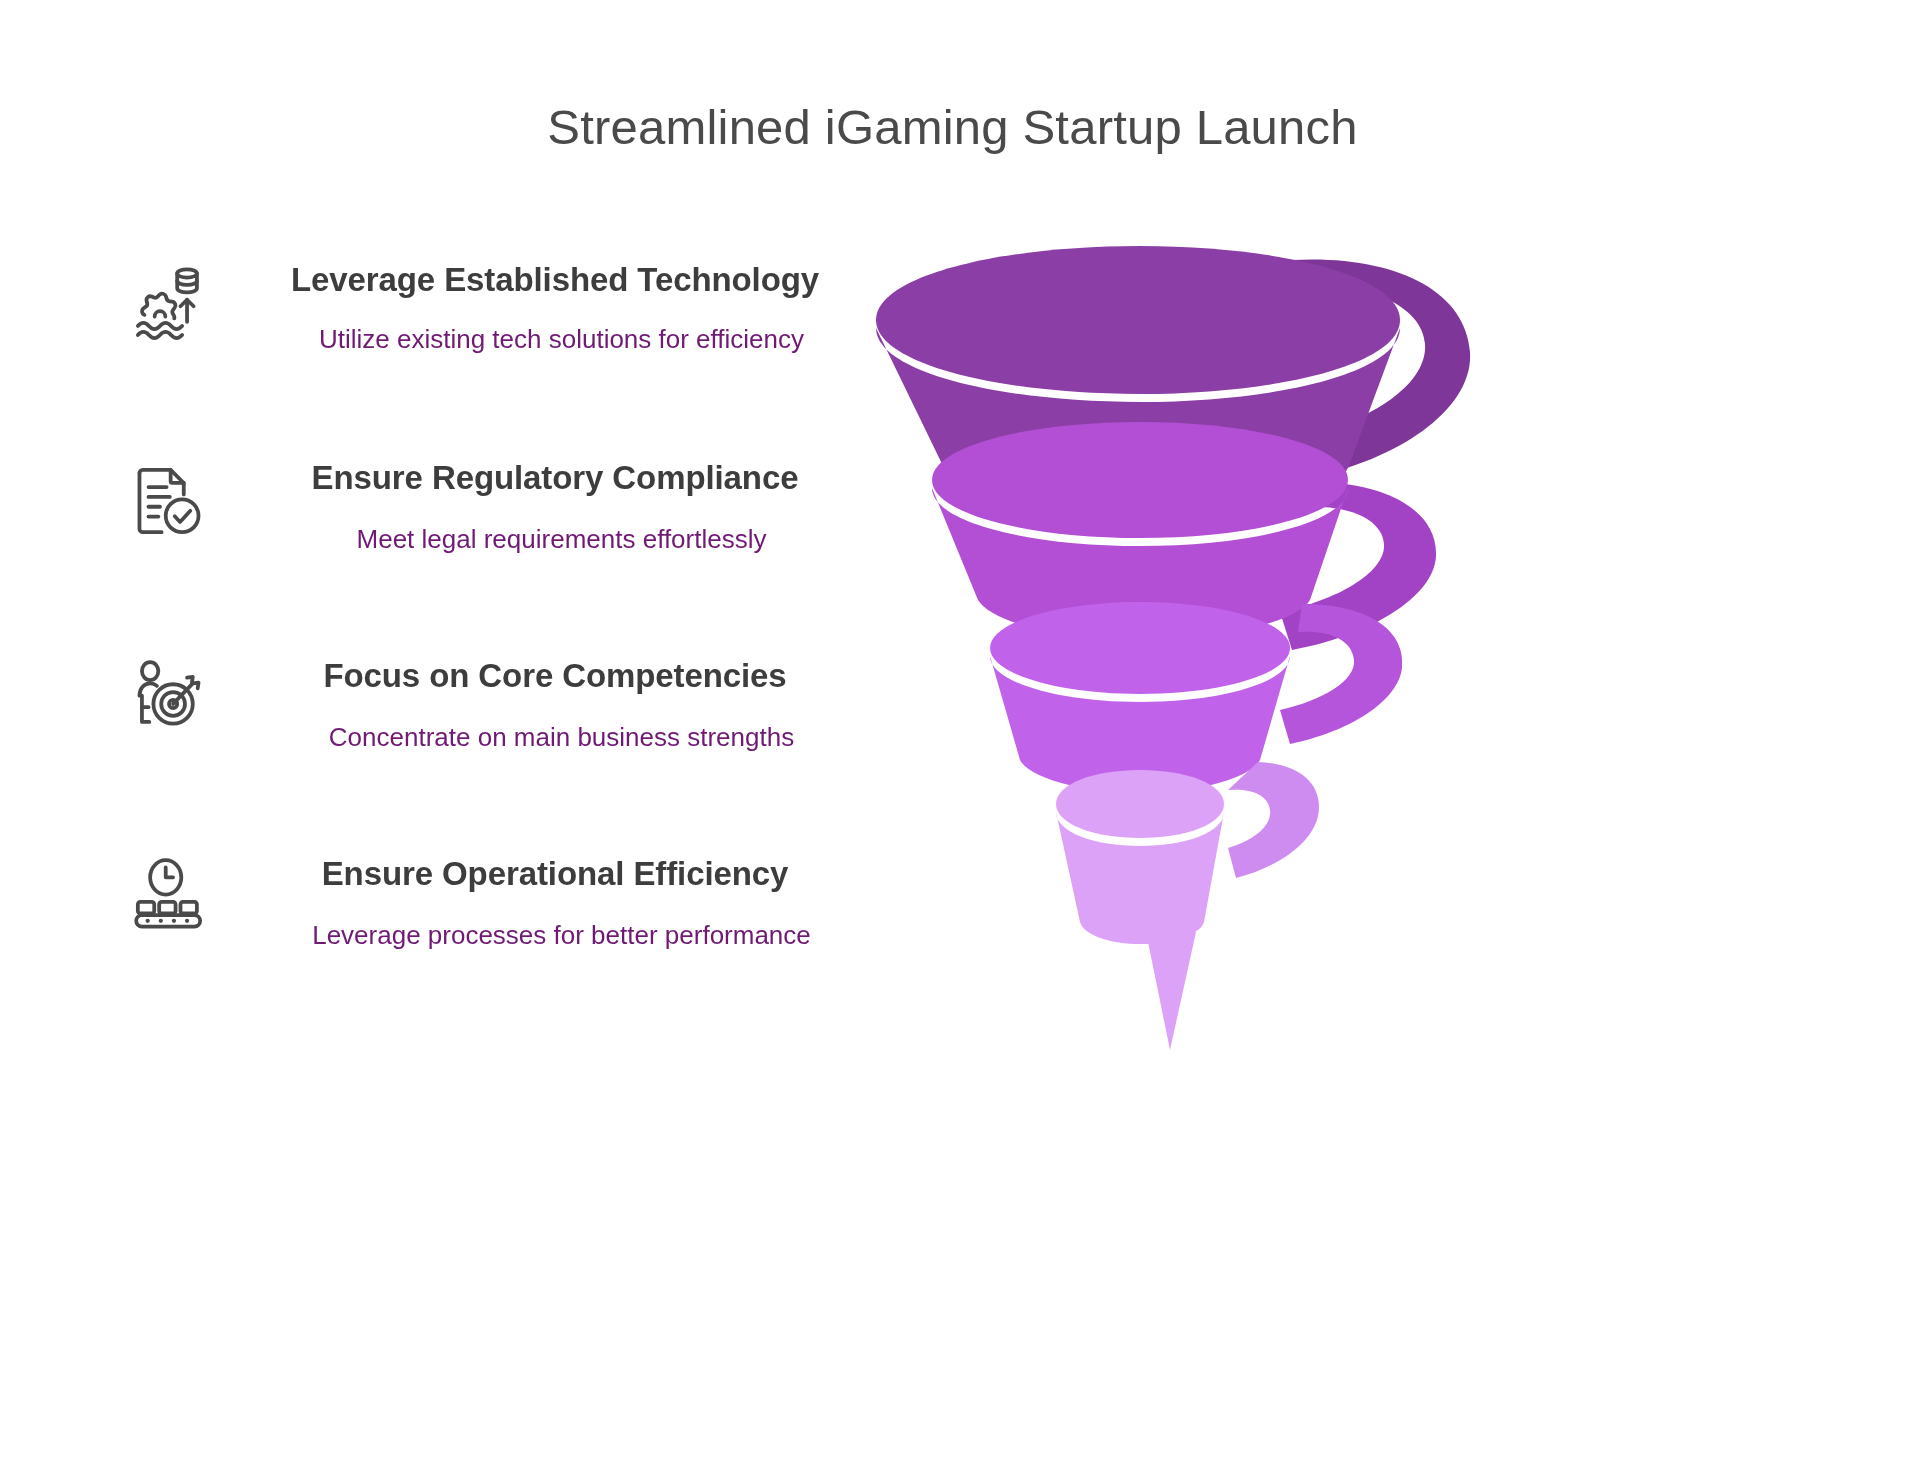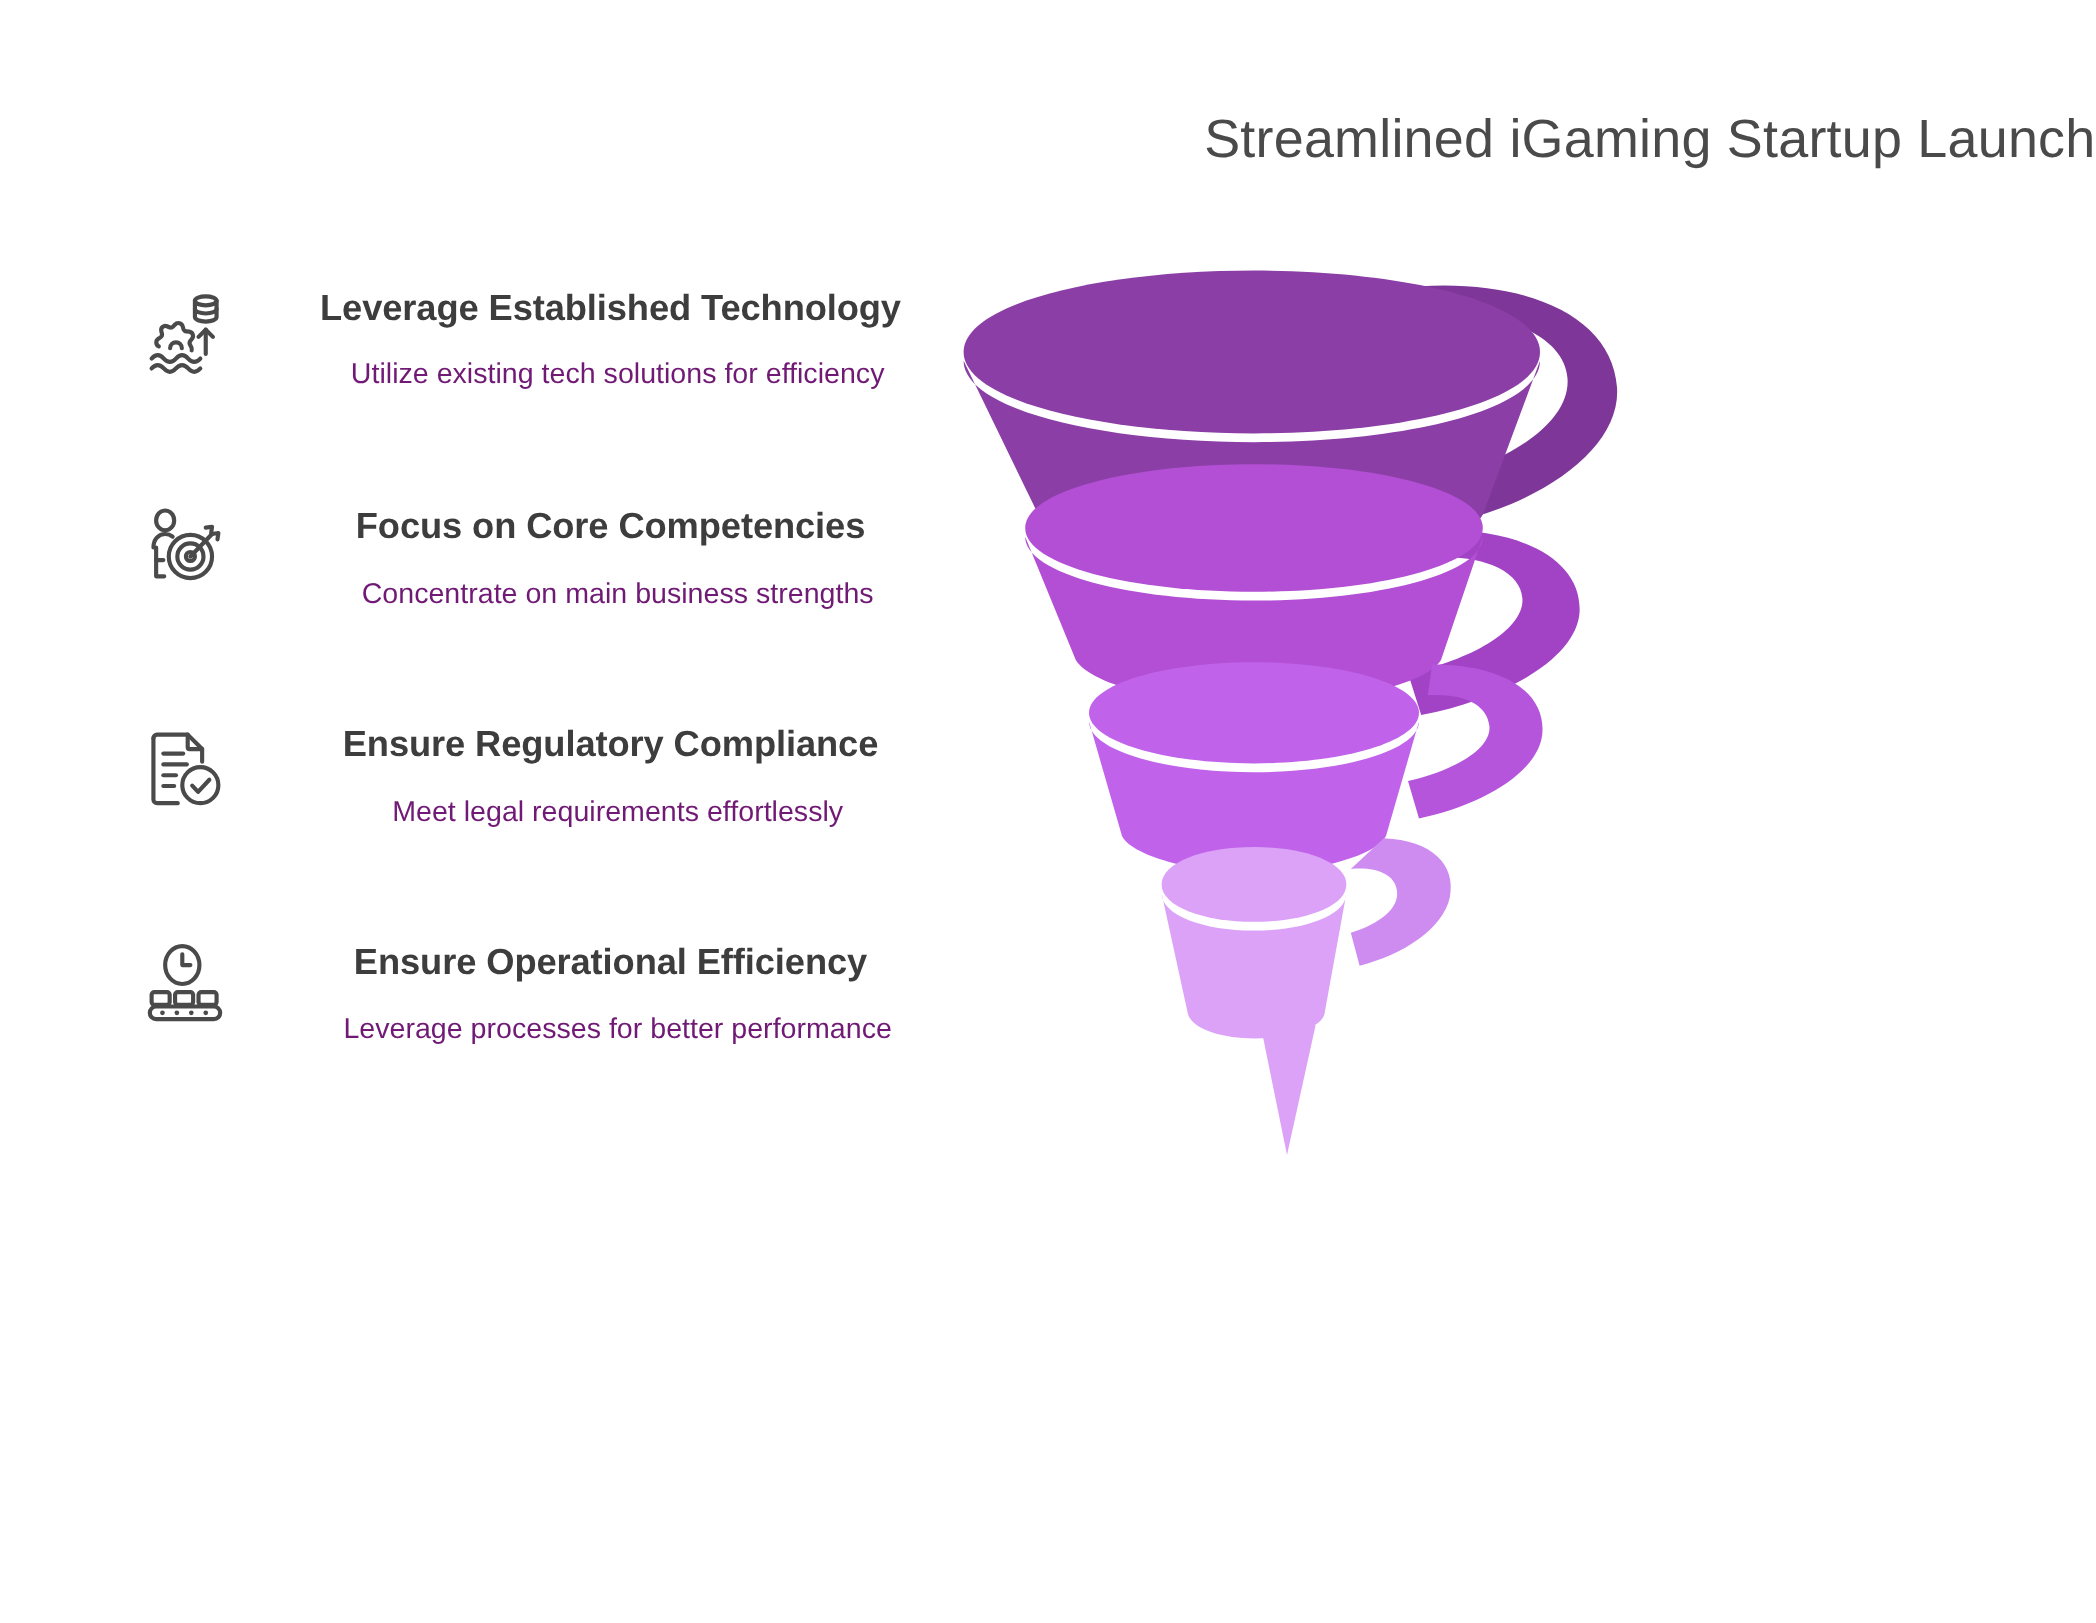--- a/index.html
+++ b/index.html
@@ -19,21 +19,21 @@
     position: absolute;
     inset: 0;
     background: #ffffff;
   }
 
   .title {
     position: absolute;
     top: 98px;
     left: 0;
     width: 1905px;
-    text-align: right;
+    text-align: center;
     font-size: 49px;
     font-weight: 400;
     color: #4a4a4a;
     letter-spacing: 0.2px;
     line-height: 1.2;
     white-space: nowrap;
   }
 
   .list {
     position: absolute;
@@ -126,20 +126,40 @@
           <path d="M64 54l8-8 8 8"></path>
           <path d="M20 64.5c-3.5-1.6-3.8-6.3-0.6-8.4l2.4-1.6c1.4-0.9 2-2.6 1.6-4.2l-0.7-2.8c-0.9-3.7 2.8-6.8 6.3-5.3l2.6 1.1c1.5 0.6 3.3 0.2 4.4-1l2-2.1c2.6-2.8 7.3-1.7 8.4 2l0.8 2.8c0.5 1.6 1.9 2.7 3.5 2.9l2.9 0.3c3.8 0.4 5.6 4.8 3.2 7.8l-1.8 2.3c-1 1.3-1.2 3.1-0.4 4.5l1.4 2.6c0.6 1.1 0.7 2.3 0.4 3.4"></path>
           <path d="M32.5 66.5a6.5 6.5 0 0 1 13 0"></path>
           <path d="M12 78c4.5-5 9-5 13.5 0s9 5 13.5 0 9-5 13.5 0 9 5 13.5 0"></path>
           <path d="M12 89c4.5-5 9-5 13.5 0s9 5 13.5 0 9-5 13.5 0 9 5 13.5 0"></path>
         </svg>
       </span>
       <div class="item-body">
         <div class="item-title">Leverage Established Technology</div>
         <div class="item-sub">Utilize existing tech solutions for efficiency</div>
+      </div>
+    </div>
+
+    <div class="item three">
+      <span class="item-icon">
+        <svg viewBox="0 0 100 100" fill="none" stroke="#4a4a4a" stroke-width="4.6" stroke-linecap="round" stroke-linejoin="round">
+          <path d="M14 16a4 4 0 0 1 4-4h34l16 16v14"></path>
+          <path d="M14 16v68a4 4 0 0 0 4 4h23"></path>
+          <path d="M52 12v14a2 2 0 0 0 2 2h14"></path>
+          <path d="M25 33h22"></path>
+          <path d="M25 45h26"></path>
+          <path d="M25 57h14"></path>
+          <path d="M25 69h12"></path>
+          <circle cx="66" cy="68" r="20"></circle>
+          <path d="M57 68.5l6.5 7L76 62"></path>
+        </svg>
+      </span>
+      <div class="item-body">
+        <div class="item-title">Ensure Regulatory Compliance</div>
+        <div class="item-sub">Meet legal requirements effortlessly</div>
       </div>
     </div>
 
     <div class="item two">
       <span class="item-icon">
         <svg viewBox="0 0 100 100" fill="none" stroke="#4a4a4a" stroke-width="4.6" stroke-linecap="round" stroke-linejoin="round">
           <ellipse cx="27" cy="16" rx="10" ry="11"></ellipse>
           <path d="M14 46c0-9.4 5.8-15 13-15 3.2 0 6 1.1 8.3 3"></path>
           <path d="M17 46v32h9"></path>
           <path d="M17 60h8"></path>
@@ -150,40 +170,20 @@
           <path d="M72 24l7-1 -1 7"></path>
           <path d="M79 31l7-1 -1 7"></path>
         </svg>
       </span>
       <div class="item-body">
         <div class="item-title">Focus on Core Competencies</div>
         <div class="item-sub">Concentrate on main business strengths</div>
       </div>
     </div>
 
-    <div class="item three">
-      <span class="item-icon">
-        <svg viewBox="0 0 100 100" fill="none" stroke="#4a4a4a" stroke-width="4.6" stroke-linecap="round" stroke-linejoin="round">
-          <path d="M14 16a4 4 0 0 1 4-4h34l16 16v14"></path>
-          <path d="M14 16v68a4 4 0 0 0 4 4h23"></path>
-          <path d="M52 12v14a2 2 0 0 0 2 2h14"></path>
-          <path d="M25 33h22"></path>
-          <path d="M25 45h26"></path>
-          <path d="M25 57h14"></path>
-          <path d="M25 69h12"></path>
-          <circle cx="66" cy="68" r="20"></circle>
-          <path d="M57 68.5l6.5 7L76 62"></path>
-        </svg>
-      </span>
-      <div class="item-body">
-        <div class="item-title">Ensure Regulatory Compliance</div>
-        <div class="item-sub">Meet legal requirements effortlessly</div>
-      </div>
-    </div>
-
     <div class="item four">
       <span class="item-icon">
         <svg viewBox="0 0 100 100" fill="none" stroke="#4a4a4a" stroke-width="4.6" stroke-linecap="round" stroke-linejoin="round">
           <ellipse cx="46" cy="26" rx="19" ry="21"></ellipse>
           <path d="M46 14v12h9"></path>
           <rect x="12" y="56" width="20" height="14" rx="3"></rect>
           <rect x="38" y="56" width="20" height="14" rx="3"></rect>
           <rect x="64" y="56" width="20" height="14" rx="3"></rect>
           <rect x="10" y="72" width="78" height="14" rx="7"></rect>
           <circle cx="24" cy="79" r="2.6" fill="#4a4a4a" stroke="none"></circle>

